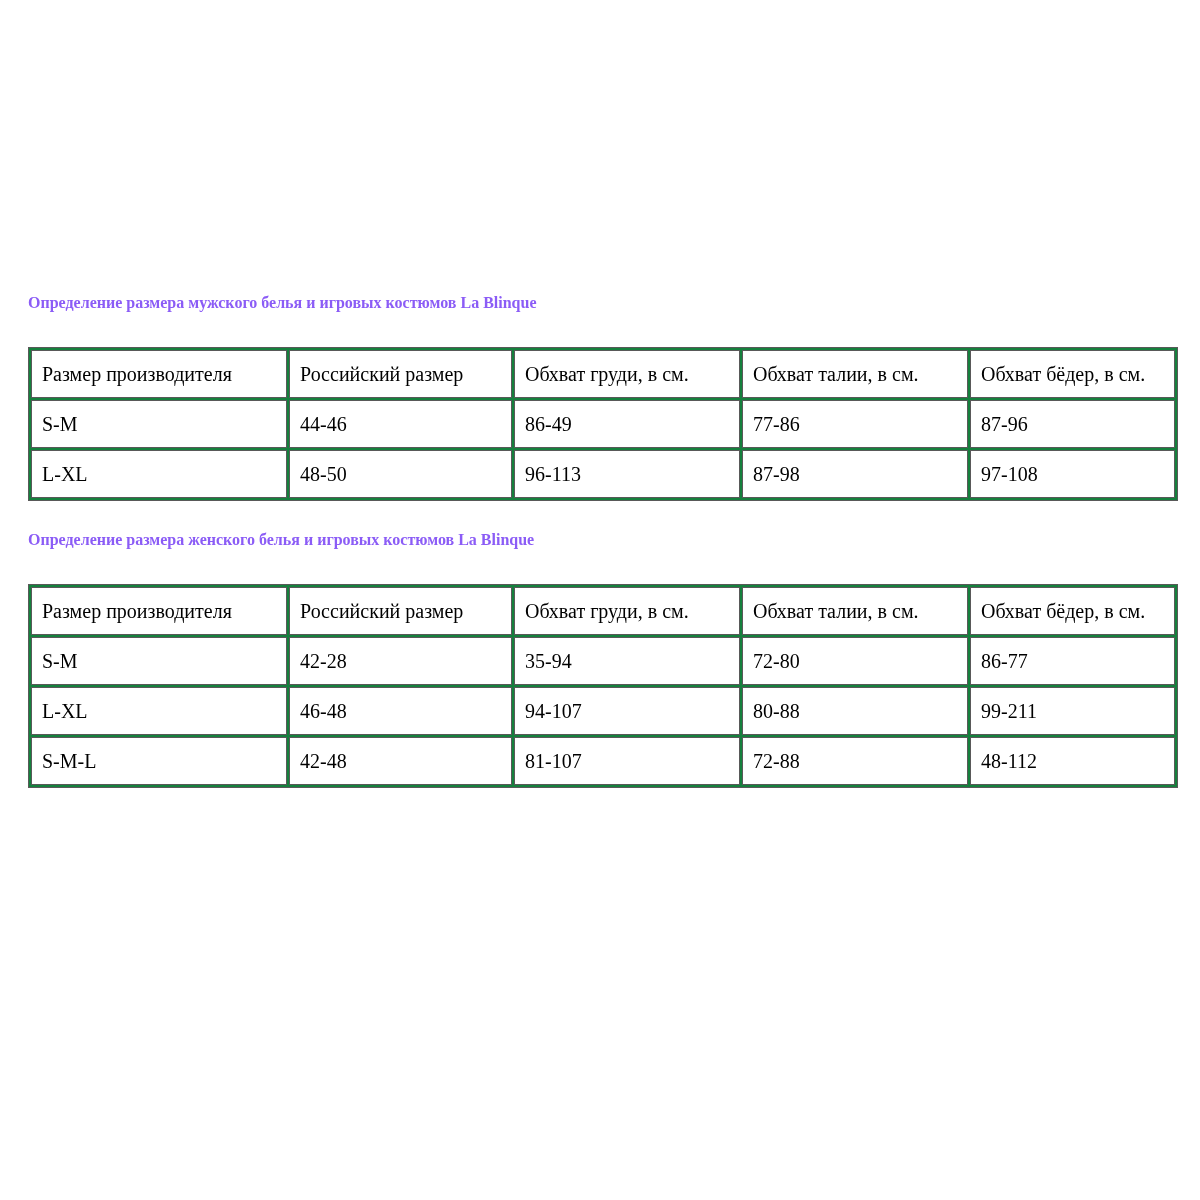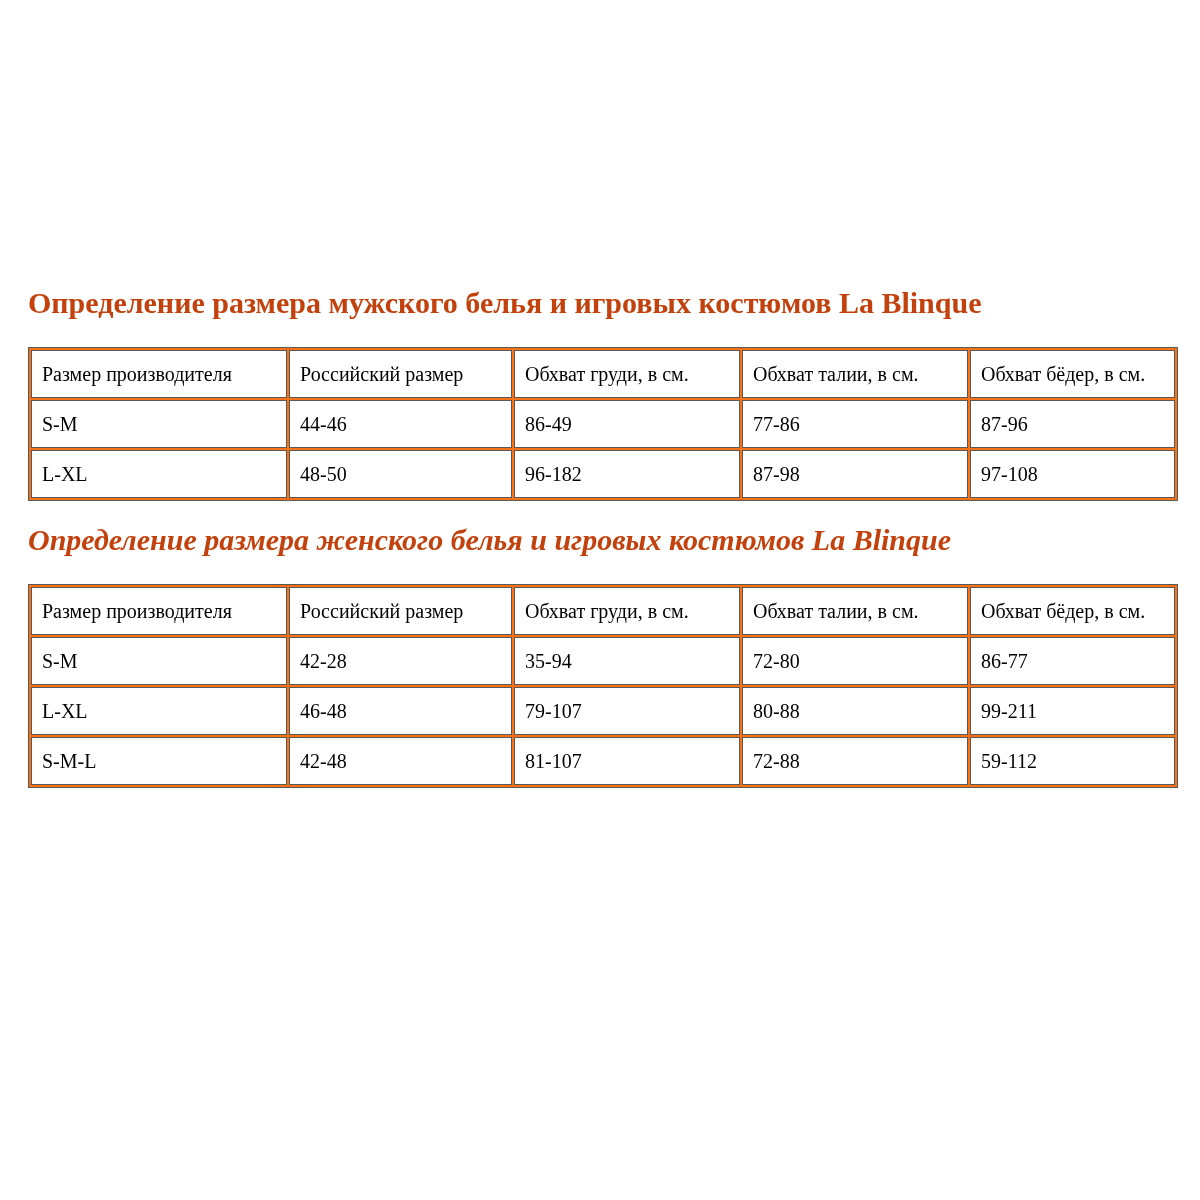--- a/index.html
+++ b/index.html
@@ -12,37 +12,36 @@
     height: 1200px;
     font-family: "Liberation Serif", "DejaVu Serif", serif;
     color: #000000;
     overflow: hidden;
   }
   .content {
     padding: 290px 24px 0 28px;
   }
   .section-heading {
     margin: 0;
-    font-size: 30px;
+    font-size: 16px;
     font-weight: bold;
     line-height: 26px;
-    color: #c2410c;
+    color: #8b5cf6;
   }
   .section-heading.second {
     margin-top: 26px;
-    font-style: italic;
   }
   table.size-table {
     border-collapse: separate;
     border-spacing: 2px;
     border: 1px solid #595959;
     width: 1148px;
     table-layout: fixed;
     margin-top: 31px;
-    background: #f97316;
+    background: #15803d;
   }
   table.size-table th,
   table.size-table td {
     border: 1px solid #595959;
     height: 46px;
     padding: 0 6px 0 10px;
     font-size: 20px;
     font-weight: normal;
     text-align: left;
     vertical-align: middle;
@@ -82,21 +81,21 @@
       <tr>
         <td>S-M</td>
         <td>44-46</td>
         <td>86-49</td>
         <td>77-86</td>
         <td>87-96</td>
       </tr>
       <tr>
         <td>L-XL</td>
         <td>48-50</td>
-        <td>96-182</td>
+        <td>96-113</td>
         <td>87-98</td>
         <td>97-108</td>
       </tr>
     </tbody>
   </table>
 
   <h2 class="section-heading second">Определение размера женского белья и игровых костюмов La Blinque</h2>
 
   <table class="size-table">
     <colgroup>
@@ -117,27 +116,27 @@
       <tr>
         <td>S-M</td>
         <td>42-28</td>
         <td>35-94</td>
         <td>72-80</td>
         <td>86-77</td>
       </tr>
       <tr>
         <td>L-XL</td>
         <td>46-48</td>
-        <td>79-107</td>
+        <td>94-107</td>
         <td>80-88</td>
         <td>99-211</td>
       </tr>
       <tr>
         <td>S-M-L</td>
         <td>42-48</td>
         <td>81-107</td>
         <td>72-88</td>
-        <td>59-112</td>
+        <td>48-112</td>
       </tr>
     </tbody>
   </table>
 
 </div>
 
 </body></html>

